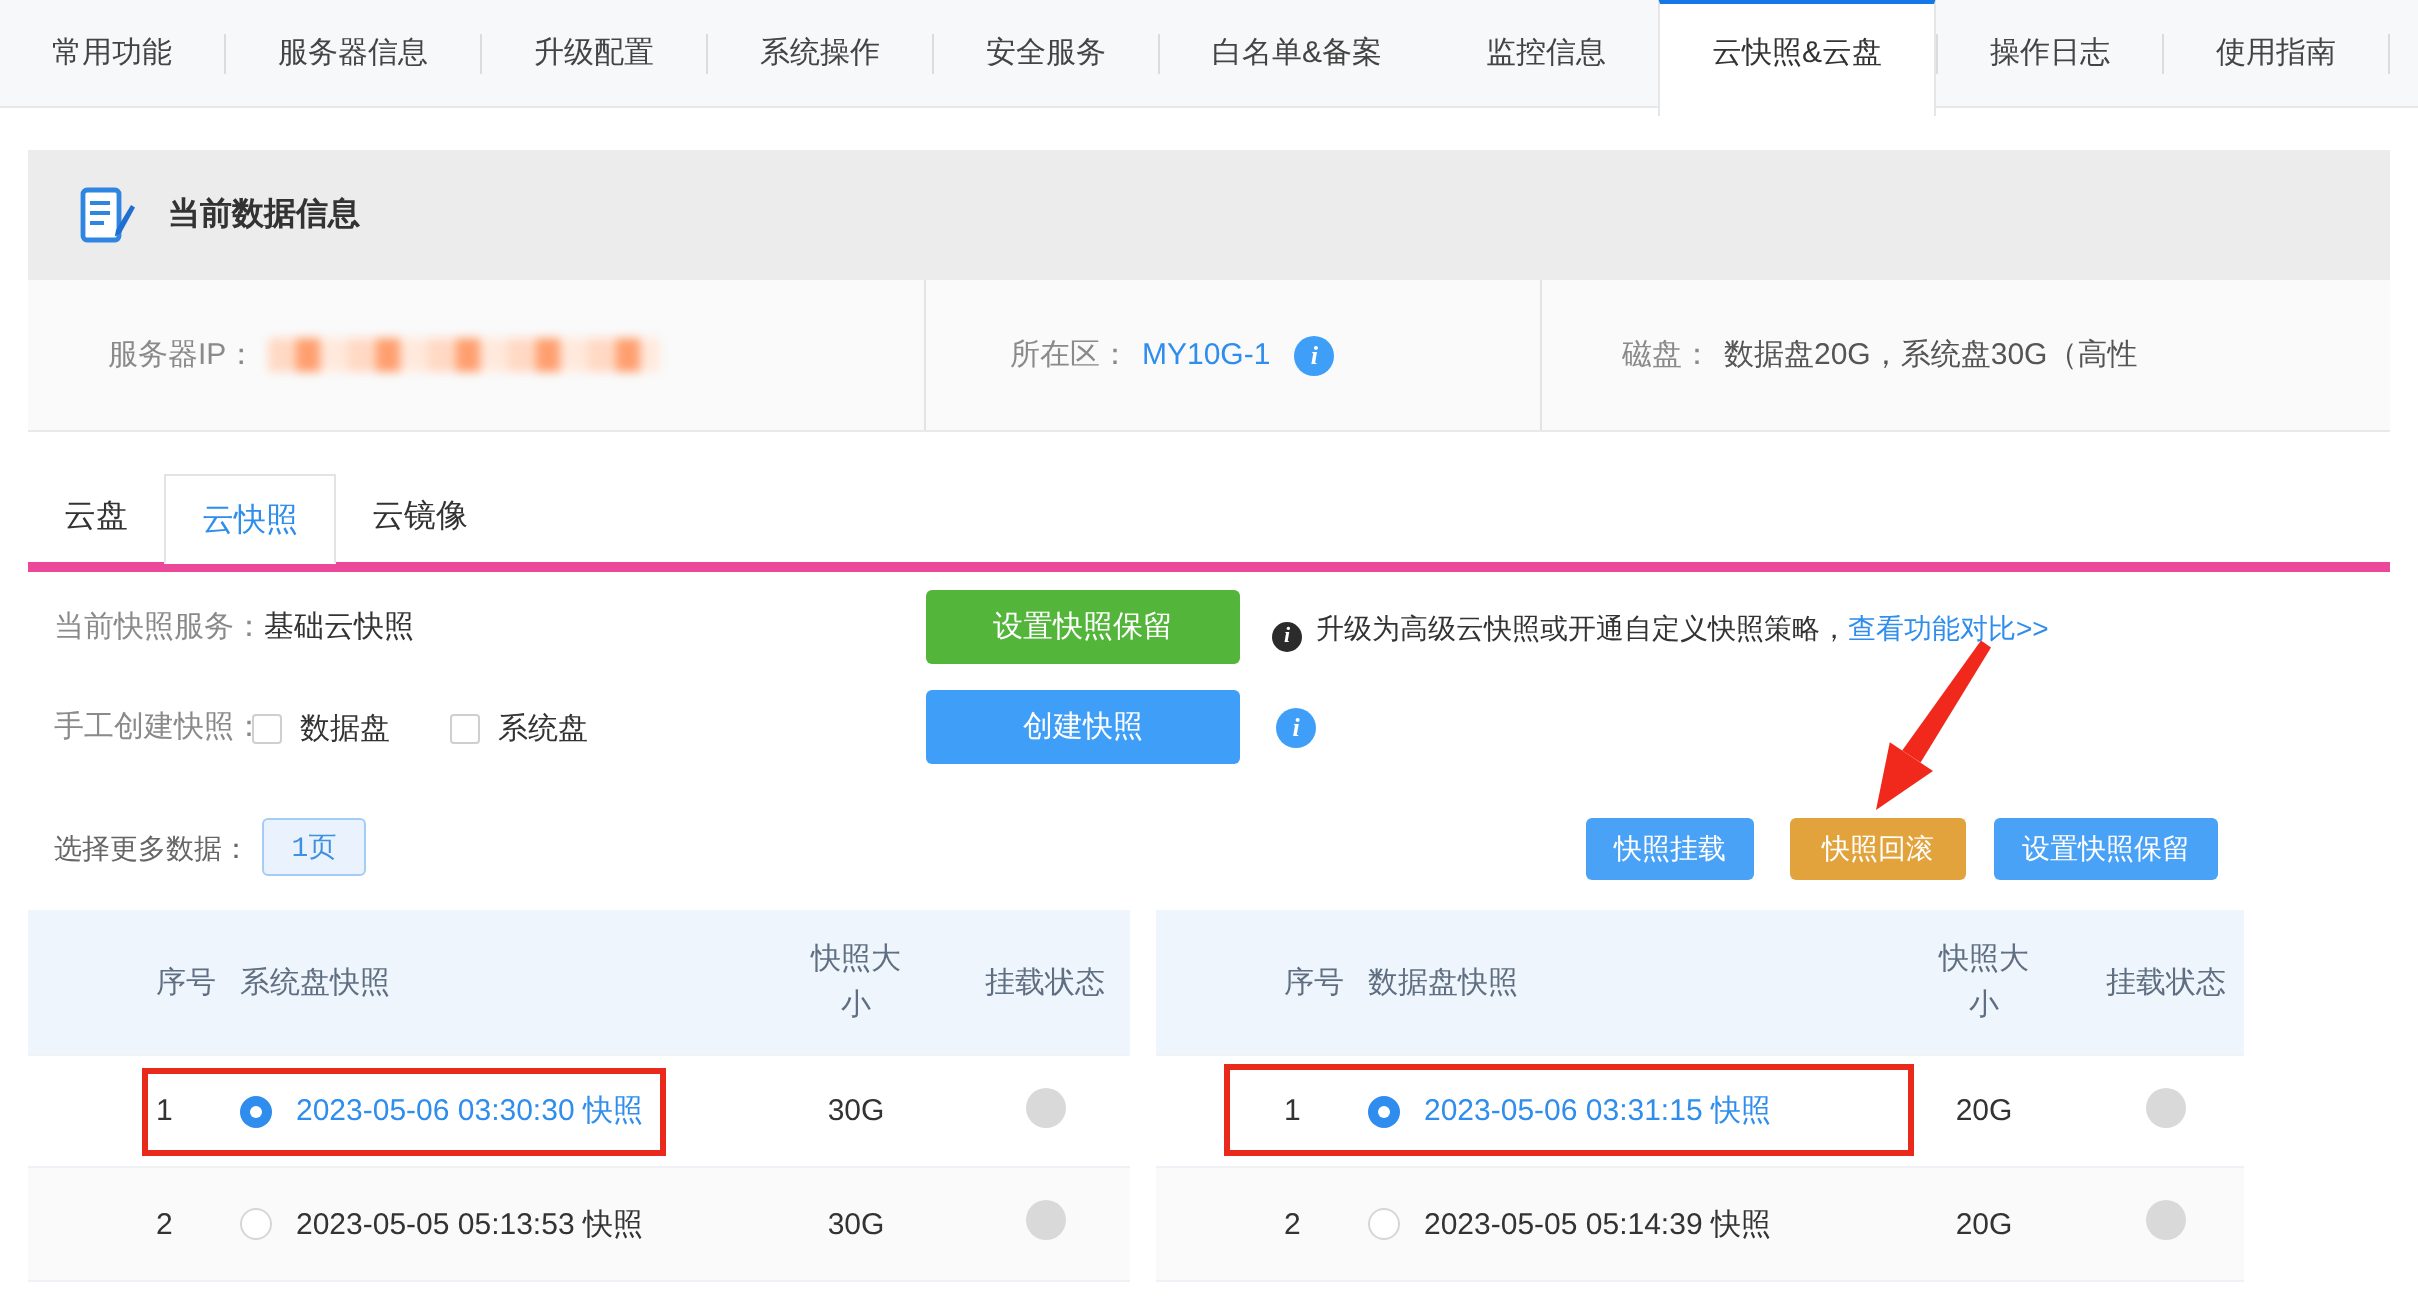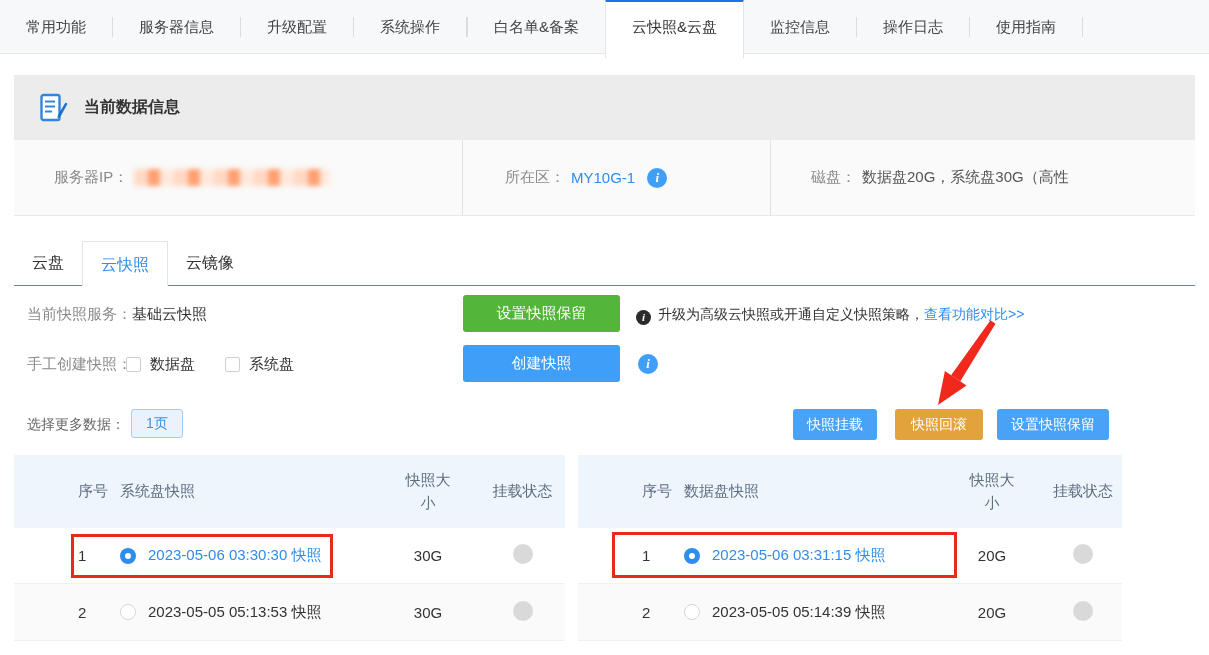--- a/index.html
+++ b/index.html
@@ -32,21 +32,21 @@
     background:repeating-linear-gradient(90deg,#ffd9c4 0 14px,#ff9f70 14px 26px,#ffe9dc 26px 40px);
     filter:blur(2.5px); }
   .zone-val { color:#2e8ded; margin-right:12px; }
   .disk-val { color:#555; }
   .info-icon-blue { display:inline-flex; width:20px; height:20px; border-radius:50%; background:#3f9ef8;
     color:#fff; font-size:13px; font-style:italic; font-weight:bold; align-items:center; justify-content:center;
     font-family:"Liberation Serif",serif; cursor:pointer; }
 
   
   .subtabs { position:absolute; left:14px; top:240px; width:1181px; height:46px;
-    border-bottom:1px solid #ec4899; display:flex; align-items:flex-end; }
+    border-bottom:5px solid #ec4899; display:flex; align-items:flex-end; }
   .subtab { padding:0 18px; font-size:16px; height:45px; line-height:45px; color:#333; cursor:pointer; }
   .subtab.active { color:#2e8ded; background:#fff; border:1px solid #e3e3e3; border-bottom:1px solid #fff;
     margin-bottom:-1px; }
 
   
   .service-row, .manual-row { position:absolute; left:14px; right:14px; height:38px; font-size:15px; }
   .service-row { top:295px; }
   .manual-row { top:345px; }
   .row-label { position:absolute; left:13px; top:0; line-height:38px; color:#8a8a8a; }
   .row-value { position:absolute; left:118px; top:0; line-height:38px; color:#333; }
@@ -62,21 +62,21 @@
     color:#fff; font-size:11px; font-style:italic; font-weight:bold; align-items:center; justify-content:center;
     font-family:"Liberation Serif",serif; vertical-align:-2px; margin-right:7px; }
   .notice-link { color:#2e8ded; cursor:pointer; text-decoration:none; }
   .manual-info-icon { position:absolute; left:624px; top:9px; }
 
   
   .page-row { position:absolute; left:14px; right:14px; top:406px; height:36px; font-size:14px; }
   .pager-label { position:absolute; left:13px; top:0; line-height:36px; color:#666; }
   .page-btn { position:absolute; left:117px; top:3px; width:52px; height:29px; background:#eaf3fd;
     border:1px solid #a3cdf5; color:#3f90e0; border-radius:3px; font-size:14px; display:inline-flex;
-    align-items:center; justify-content:center; cursor:pointer; font-family:Liberation Sans, sans-serif; }
+    align-items:center; justify-content:center; cursor:pointer; font-family:Liberation Mono, monospace; }
   .btn-sm { position:absolute; top:3px; height:31px; font-size:14px; }
   .btn-mount { left:779px; width:84px; background:#4aa2f7; }
   .btn-rollback { left:881px; width:88px; background:#e2a33c; }
   .btn-retention { left:983px; width:112px; background:#4aa2f7; }
 
   
   .snap-table { position:absolute; top:455px; font-size:15px; }
   .table-left { left:14px; width:551px; }
   .table-right { left:578px; width:544px; }
   .t-header, .t-row { display:grid; grid-template-columns:70px 256px 104px 1fr; align-items:center;padding-left:36px; }
@@ -109,24 +109,25 @@
 
   <div class="topnav">
     <div class="nav-tab">常用功能</div>
     <span class="nav-sep"></span>
     <div class="nav-tab">服务器信息</div>
     <span class="nav-sep"></span>
     <div class="nav-tab">升级配置</div>
     <span class="nav-sep"></span>
     <div class="nav-tab">系统操作</div>
     <span class="nav-sep"></span>
+    <div class="nav-tab">安全服务</div>
     <span class="nav-sep"></span>
     <div class="nav-tab">白名单&amp;备案</div>
+    <div class="nav-tab">监控信息</div>
     <div class="nav-tab active">云快照&amp;云盘</div>
-    <div class="nav-tab">监控信息</div>
     <span class="nav-sep"></span>
     <div class="nav-tab">操作日志</div>
     <span class="nav-sep"></span>
     <div class="nav-tab">使用指南</div>
     <span class="nav-sep"></span>
   </div>
 
   <div class="banner">
     <span class="doc-icon">
       <svg viewBox="0 0 28 30" width="28" height="30">

